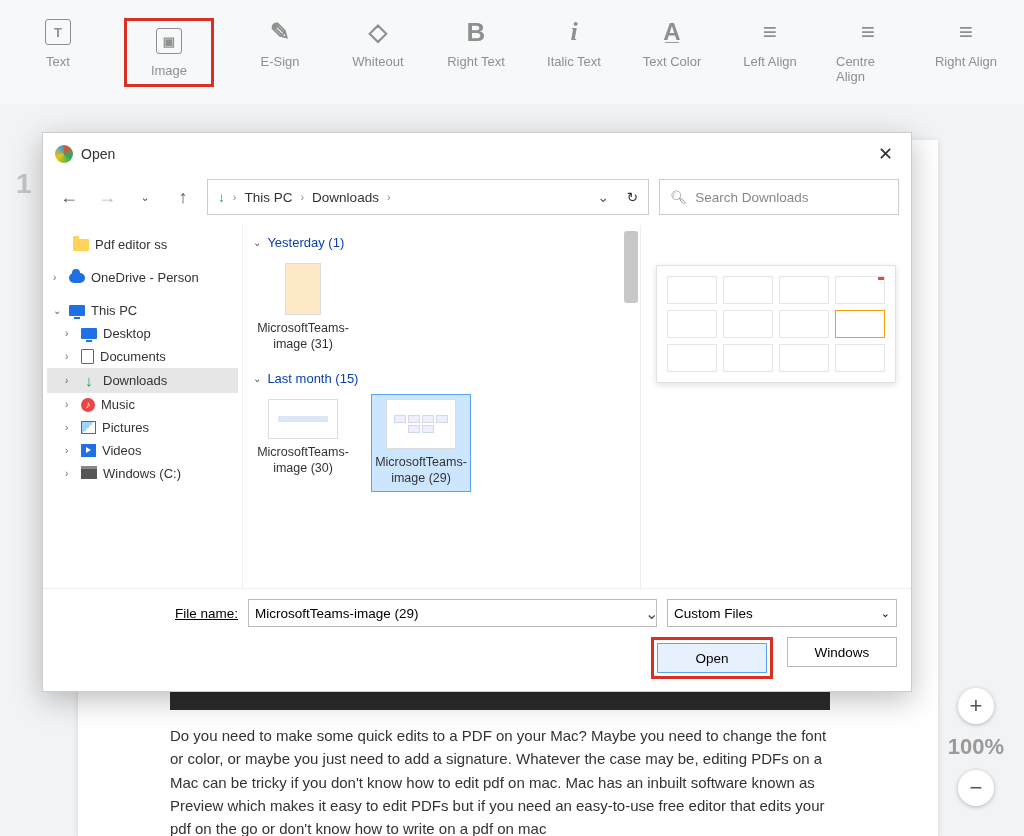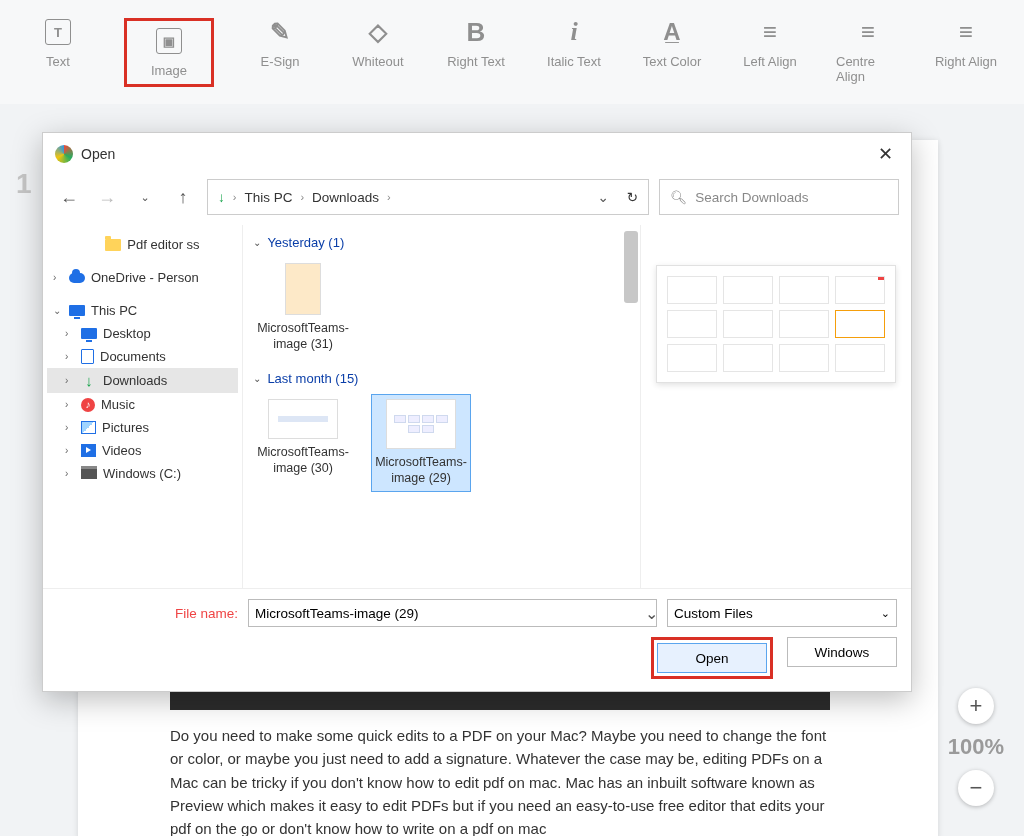--- a/index.html
+++ b/index.html
@@ -85,21 +85,21 @@
 
   .preview { width:270px; display:flex; align-items:flex-start; justify-content:center; padding:40px 12px; }
   .preview-img { width:240px; background:#fff; border:1px solid #e1e1e1; box-shadow:0 2px 6px rgba(0,0,0,.12); padding:10px; display:grid; grid-template-columns:repeat(4,1fr); gap:6px; }
   .preview-img .cell{ height:28px; border:1px solid #e5e5e5; font-size:6px; color:#888; padding:2px; overflow:hidden; }
   .preview-img .cell.hl{ border-color:#f59e0b; }
   .preview-img .cell.badge{ position:relative; }
   .preview-img .cell.badge:after{content:"";position:absolute;top:-2px;right:-2px;width:8px;height:5px;background:#ef4444;}
 
   .footer { padding:10px 14px 12px; border-top:1px solid #eee; }
   .fn-row { display:flex; align-items:center; gap:10px; margin-bottom:10px; }
-  .fn-label { font-size:13.5px; color:#ef4444; margin-left:118px; }
+  .fn-label { font-size:13.5px; color:#000000; margin-left:118px;text-decoration:underline; }
   .fn-input { flex:1; height:28px; border:1px solid #bbb; padding:0 6px; font-size:13.5px; }
   .fn-dd { width:12px; color:#555; margin-left:-22px; pointer-events:none; }
   .type-sel { width:230px; height:28px; border:1px solid #bbb; padding:0 6px; font-size:13.5px; display:flex; align-items:center; justify-content:space-between; }
   .btn-row { display:flex; justify-content:flex-end; gap:14px; }
   .btn { width:110px; height:30px; border:1px solid #bbb; background:#fff; font-size:13.5px; cursor:pointer; display:flex; align-items:center; justify-content:center; }
   .btn.primary { background:#e7f1fe; border-color:#5aa5ee; }
   .btn-hl { border:3px solid #d93025; padding:3px; }
 
   
   .ti { width:26px; height:26px; border:1.8px solid #8f8f8f; border-radius:3px; display:flex; align-items:center; justify-content:center; font-size:13px; color:#8f8f8f; font-weight:600; }
@@ -208,21 +208,21 @@
     <div class="search-box">
       <span>🔍︎</span>
       <span>Search Downloads</span>
     </div>
   </div>
 
 
   <div class="body-row">
 
     <div class="tree">
-      <div class="tree-item" style="padding-left:26px;justify-content:center;">
+      <div class="tree-item" style="padding-left:26px;">
           <span class="ic-folder"></span>
           <span>Pdf editor ss</span>
         </div>
       <div style="height:10px;"></div>
       <div class="tree-item">
           <span class="tree-chev">›</span>
           <span class="ic-cloud"></span>
           <span>OneDrive - Person</span>
         </div>
       <div style="height:10px;"></div>

